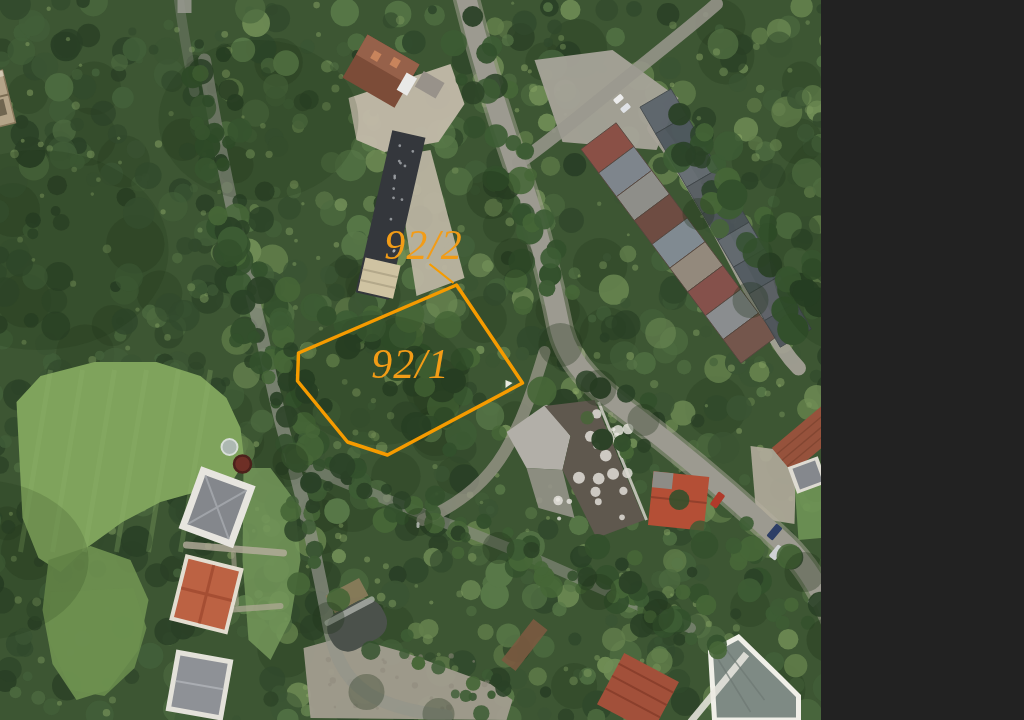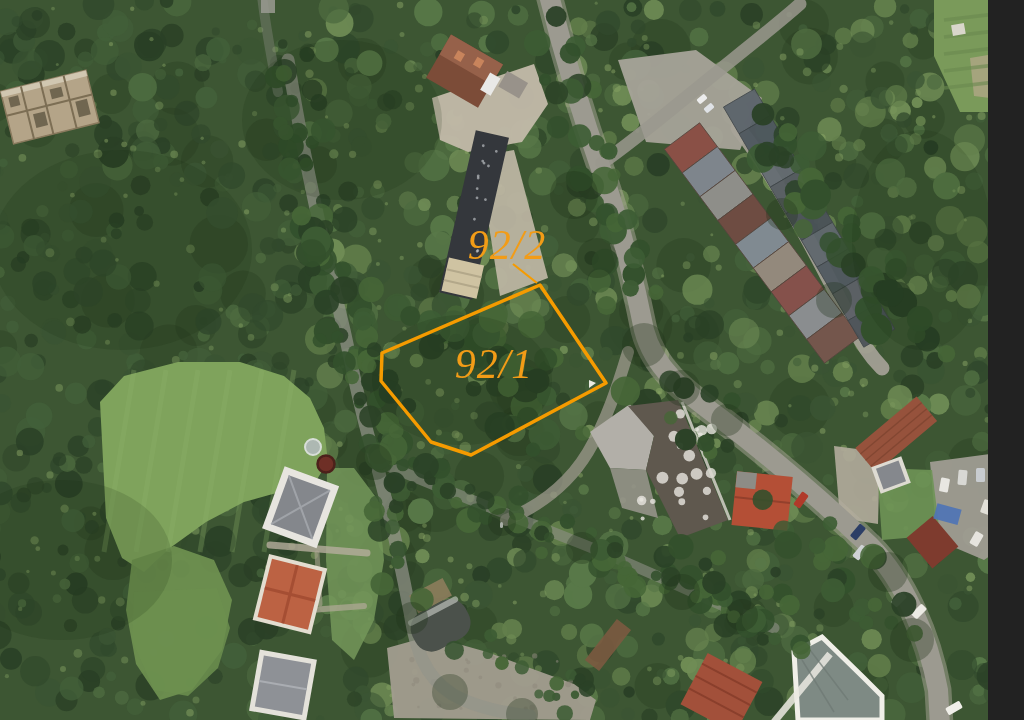--- a/index.html
+++ b/index.html
@@ -1,17 +1,17 @@
 <!DOCTYPE html>
 <html><head>
 <meta charset="utf-8">
 <style>
   html,body{margin:0;padding:0;background:#222;}
   .viewport{
-    position:relative;width:988px;height:720px;overflow:hidden;
+    position:relative;width:821px;height:720px;overflow:hidden;
     background:#5eead4;font-family:"Liberation Sans",sans-serif;
   }
   svg{display:block;width:100%;height:100%;}
   .parcel-label{
     font-family:"Liberation Serif",serif;
     font-style:italic;
     text-anchor:middle;
     letter-spacing:1px;
   }
   .parcel-boundary{fill:none;stroke-linejoin:round;}

